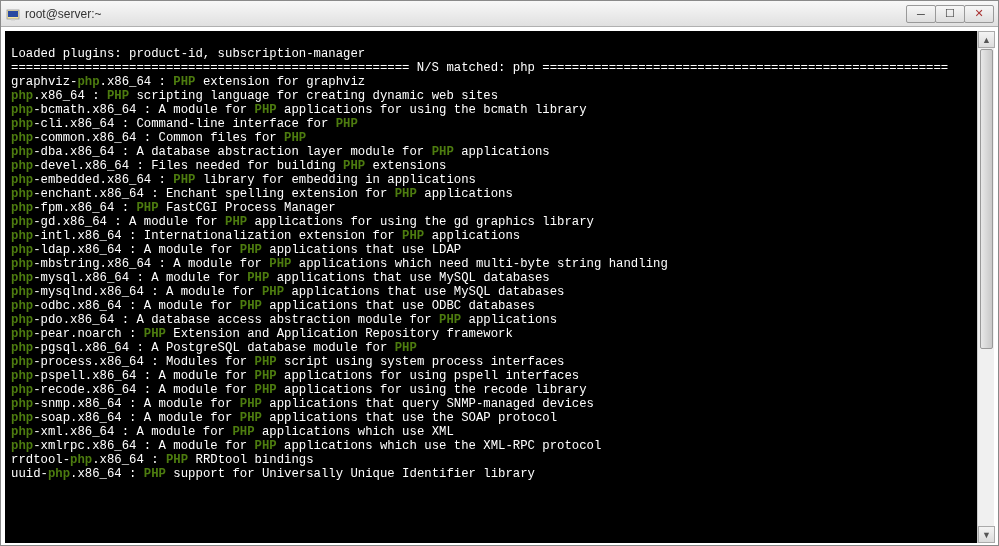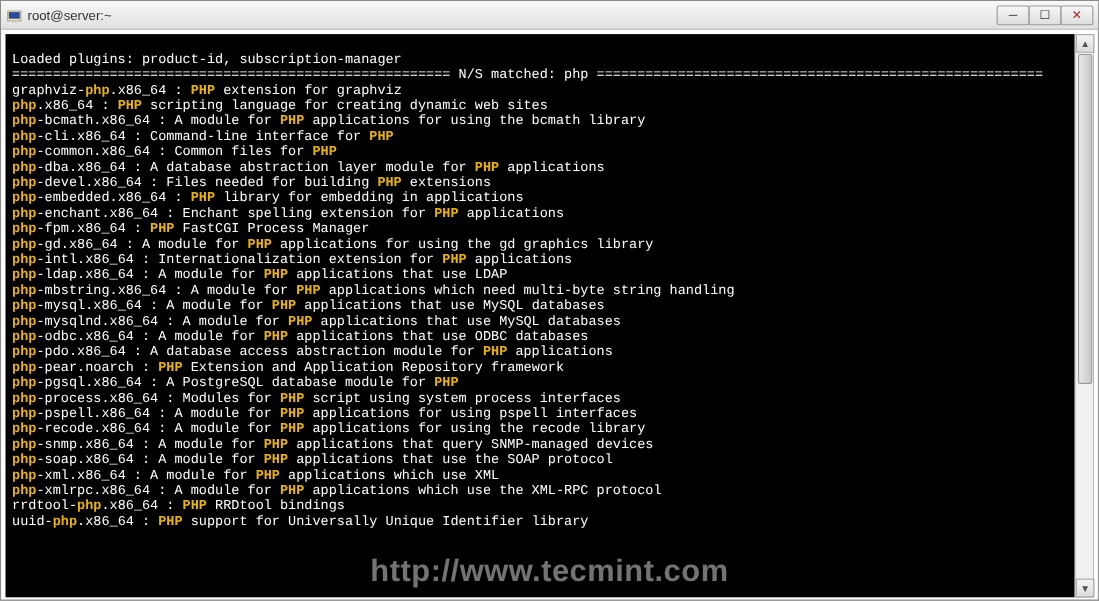--- a/index.html
+++ b/index.html
@@ -65,21 +65,21 @@
   margin: 4px;
   height: 512px;
   overflow: hidden;
   font-family: "Courier New", monospace;
   font-size: 12.3px;
   line-height: 14px;
   padding: 2px 6px;
   white-space: pre;
   position: relative;
 }
-.terminal b { font-weight: bold; color: #eab308; }
+.terminal b { font-weight: bold; color: #4d7c0f; }
 .watermark {
   position: absolute;
   bottom: 10px;
   left: 50%;
   transform: translateX(-50%);
   color: rgba(255,255,255,0.45);
   font-family: Arial, sans-serif;
   font-size: 28px;
   font-weight: bold;
   letter-spacing: 0.5px;
@@ -179,14 +179,13 @@
 rrdtool-<b>php</b>.x86_64 : <b>PHP</b> RRDtool bindings
 uuid-<b>php</b>.x86_64 : <b>PHP</b> support for Universally Unique Identifier library
 </div>
 
   <div class="scrollbar">
     <div class="scrollbar-arrow up">▲</div>
     <div class="scrollbar-thumb"></div>
     <div class="scrollbar-arrow down">▼</div>
   </div>
 
-  <div class="watermark">http://www.tecmint.com</div>
 </div>
 
 </body></html>

